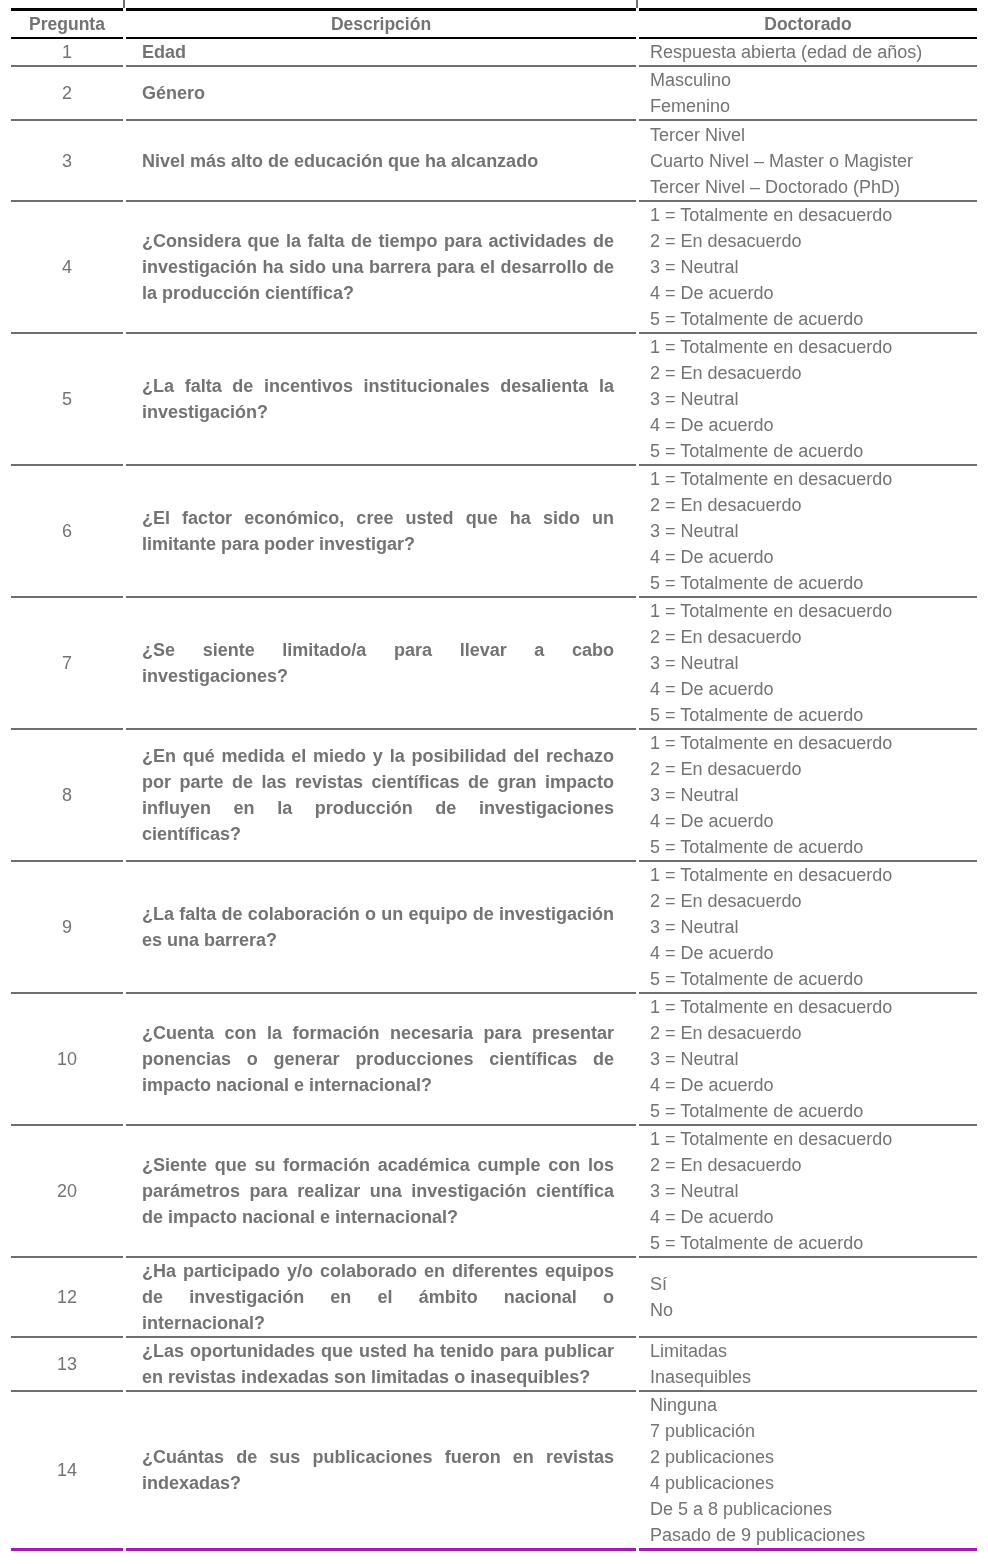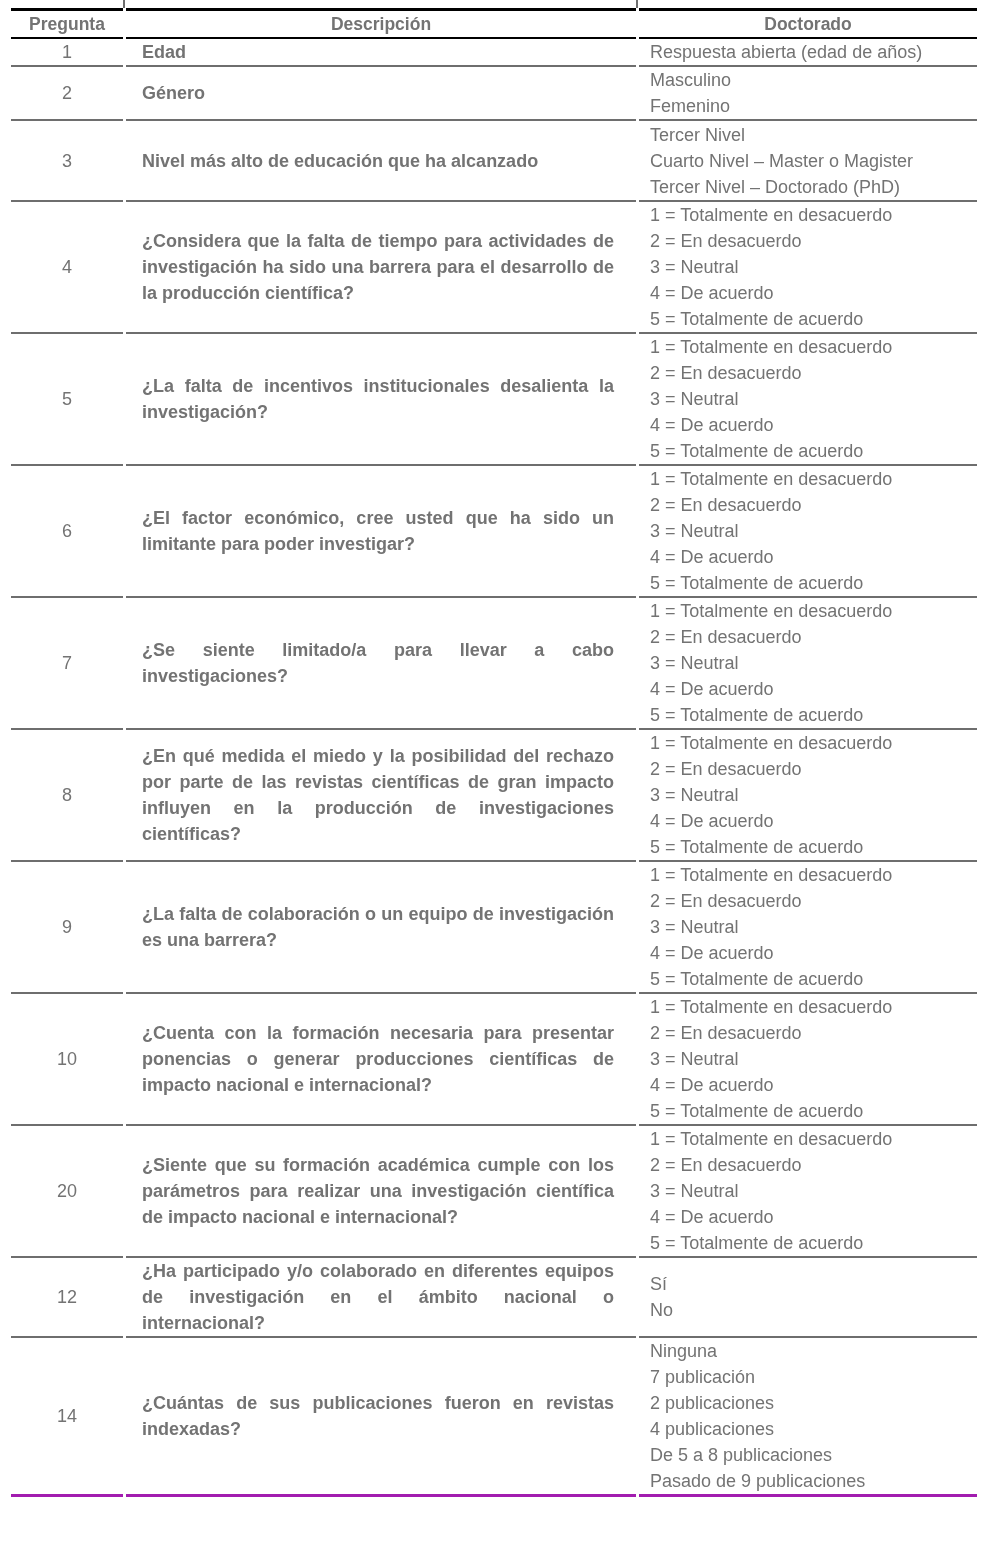--- a/index.html
+++ b/index.html
@@ -225,20 +225,28 @@
 
     <tr>
       <td class="num">12</td>
       <td class="desc">¿Ha participado y/o colaborado en diferentes equipos de investigación en el ámbito nacional o internacional?</td>
       <td class="resp">
             <div class="resp-line">Sí</div>
             <div class="resp-line">No</div>
           </td>
     </tr>
 
+    <tr>
+      <td class="num">13</td>
+      <td class="desc">¿Las oportunidades que usted ha tenido para publicar en revistas indexadas son limitadas o inasequibles?</td>
+      <td class="resp">
+            <div class="resp-line">Limitadas</div>
+            <div class="resp-line">Inasequibles</div>
+          </td>
+    </tr>
 
     <tr>
       <td class="num">14</td>
       <td class="desc">¿Cuántas de sus publicaciones fueron en revistas indexadas?</td>
       <td class="resp">
             <div class="resp-line">Ninguna</div>
             <div class="resp-line">7 publicación</div>
             <div class="resp-line">2 publicaciones</div>
             <div class="resp-line">4 publicaciones</div>
             <div class="resp-line">De 5 a 8 publicaciones</div>

